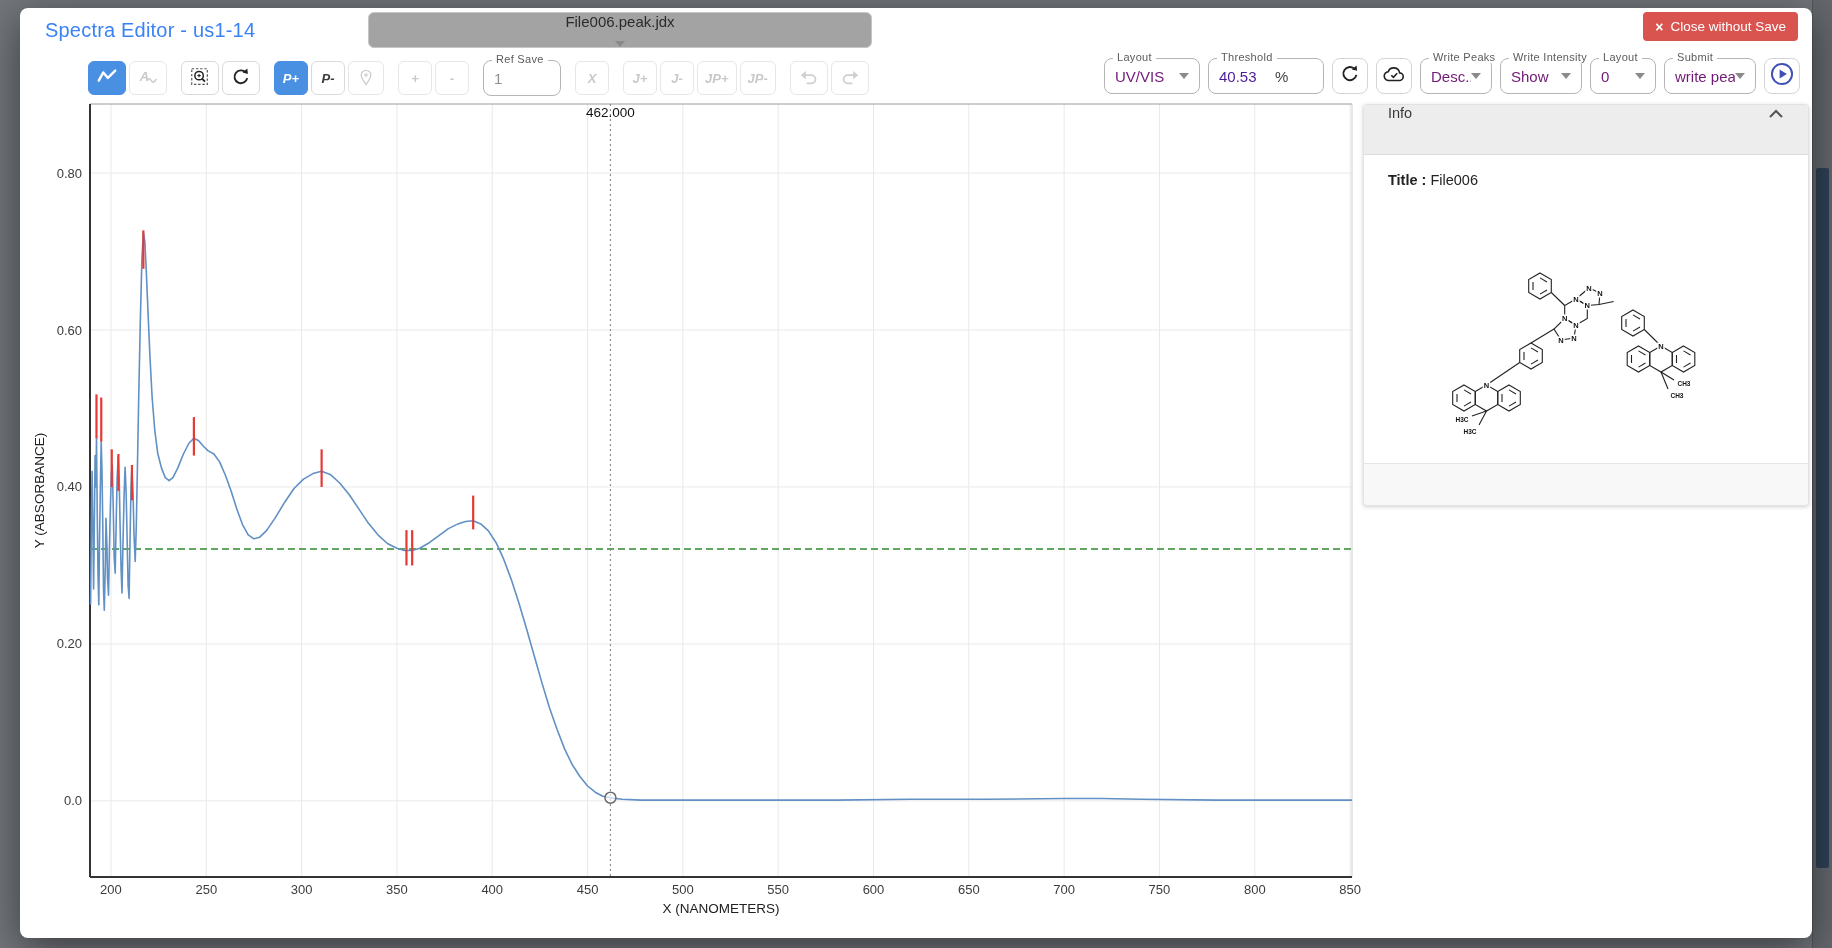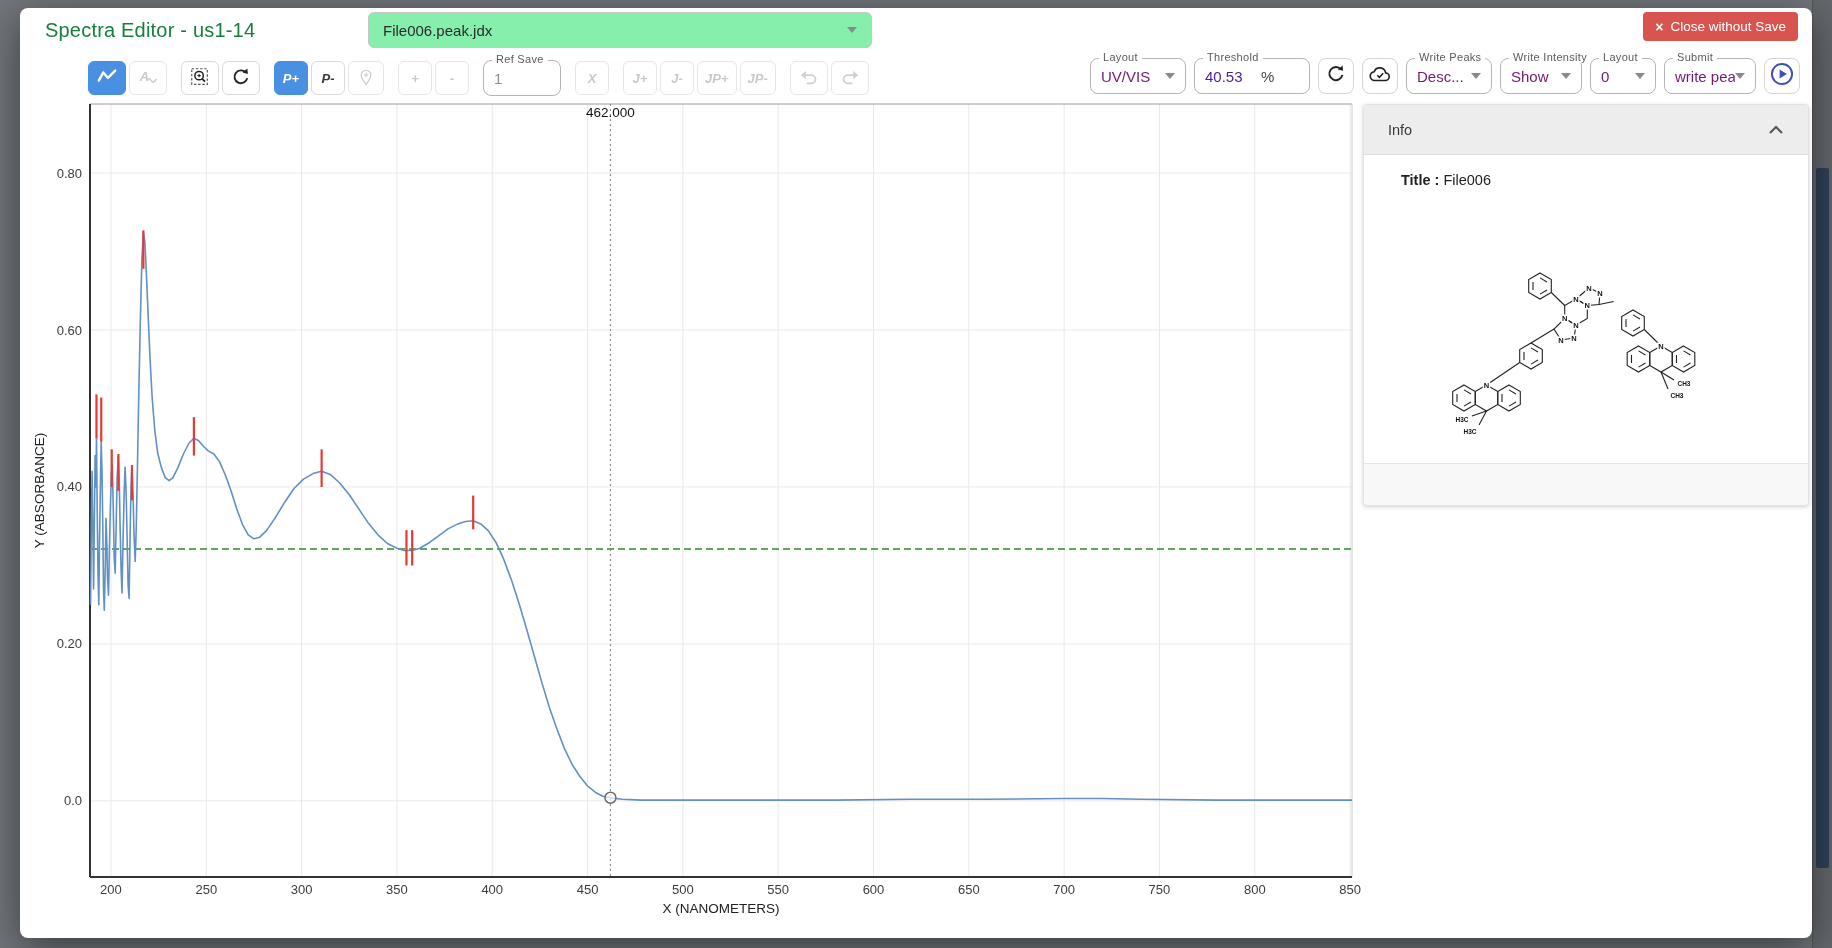--- a/index.html
+++ b/index.html
@@ -4,24 +4,24 @@
 <style>
   * { box-sizing: border-box; margin: 0; padding: 0; }
   html,body { width:1832px; height:948px; overflow:hidden;
     font-family:"Liberation Sans", sans-serif; background:#72767b; }
   .scroll-track { position:absolute; right:0; top:0; width:20px; height:948px;
     background:#64686d; border-left:1px solid #54585c; }
   .scroll-thumb { position:absolute; left:3px; top:168px; width:13px; height:700px;
     background:#2e4257; border-radius:2px; }
   .dialog { position:absolute; left:20px; top:8px; width:1792px; height:930px;
     background:#fff; border-radius:8px; box-shadow:0 10px 40px rgba(0,0,0,.5); }
-  .title { position:absolute; left:25px; top:11px; font-size:20px; color:#15803d; font-weight:500; letter-spacing:.2px; }
+  .title { position:absolute; left:25px; top:11px; font-size:20px; color:#3b82f6; font-weight:500; letter-spacing:.2px; }
   .file-select { position:absolute; left:348px; top:4px; width:504px; height:36px;
-    border:1px solid #c6c6c6; border-radius:6px; background:#86efac; display:flex; align-items:center;
-    padding:0 14px; cursor:pointer; }
+    border:1px solid #c6c6c6; border-radius:6px; background:#a3a3a3; display:flex; align-items:center;
+    padding:0 14px; cursor:pointer;flex-direction:column; }
   .file-select .val { font-size:15px; color:#2b2b2b; flex:1; }
   .chev { width:0; height:0; border-left:5px solid transparent; border-right:5px solid transparent; border-top:6px solid #8a8a8a; }
   .close-btn { position:absolute; right:14px; top:4px; height:29px; padding:0 12px;
     background:#d9534f; color:#fff; border:none; border-radius:4px; font-size:13.5px;
     display:flex; align-items:center; gap:7px; cursor:pointer; font-family:inherit; }
   .close-btn .x { font-size:14px; font-weight:bold; line-height:1; }
   
   .toolbar { position:absolute; left:68px; top:52px; display:flex; align-items:center; gap:14px; }
   .tgroup { display:flex; gap:3px; }
   .tbtn { min-width:34px; height:34px; border:1px solid #dadada; border-radius:6px; background:#fff;
@@ -42,24 +42,24 @@
   .controls { position:absolute; right:12px; top:50px; display:flex; align-items:center; gap:8px; }
   .icon-btn { width:36px; height:36px; border:1px solid #d5d5d5; border-radius:8px; background:#fff;
     display:flex; align-items:center; justify-content:center; cursor:pointer; }
   
   #spectrum-svg { position:absolute; left:10px; top:80px; }
   svg text { font-family:"Liberation Sans", sans-serif; }
   
   .info-card { position:absolute; left:1343px; top:96px; width:446px; height:402px;
     background:#fff; border:1px solid #e2e2e2; border-radius:4px; box-shadow:0 1px 4px rgba(0,0,0,.18); }
   .info-header { height:50px; background:#ededed; border-bottom:1px solid #dcdcdc;
-    display:flex; align-items:center; padding:0 24px; border-radius:4px 4px 0 0; cursor:pointer; }
+    display:flex; align-items:flex-start; padding:0 24px; border-radius:4px 4px 0 0; cursor:pointer; }
   .info-header .htxt { font-size:14.5px; color:#3a3a3a; flex:1; }
   .info-title-row { padding:17px 24px 14px 24px; font-size:14.5px; color:#222; border-bottom:0; }
-  .info-title-row .lbl { font-weight:bold;margin-left:13px; }
+  .info-title-row .lbl { font-weight:bold; }
   .info-footer { position:absolute; bottom:0; left:0; right:0; height:42px; background:#f8f8f8;
     border-top:1px solid #e5e5e5; border-radius:0 0 4px 4px; }
   #molecule-svg { position:absolute; left:1408px; top:230px; }
 </style>
 </head>
 <body>
 
 <div class="scroll-track">
   <div class="scroll-thumb"></div>
 </div>
@@ -187,21 +187,21 @@
       </span>
     </div>
     <div class="icon-btn">
       <span>
         <svg width="24" height="24" viewBox="0 0 24 24">
             <path d="M7 18.5 h10.2 a3.8 3.8 0 0 0 .4 -7.6 a5.9 5.9 0 0 0 -11.4 -1.1 A4.1 4.1 0 0 0 7 18.5 z" fill="none" stroke="#222" stroke-width="1.6"></path>
             <polyline points="9.3,13.2 11.4,15.3 15.2,11.2" fill="none" stroke="#222" stroke-width="1.6"></polyline>
           </svg>
       </span>
     </div>
-    <div class="ofield" style="width:86px">
+    <div class="ofield" style="width:72px">
       <span class="legend">Write Peaks</span>
       <span class="fval">Desc...</span>
       <span class="chev"></span>
     </div>
     <div class="ofield" style="width:82px">
       <span class="legend">Write Intensity</span>
       <span class="fval">Show</span>
       <span class="chev"></span>
     </div>
     <div class="ofield" style="width:66px">

